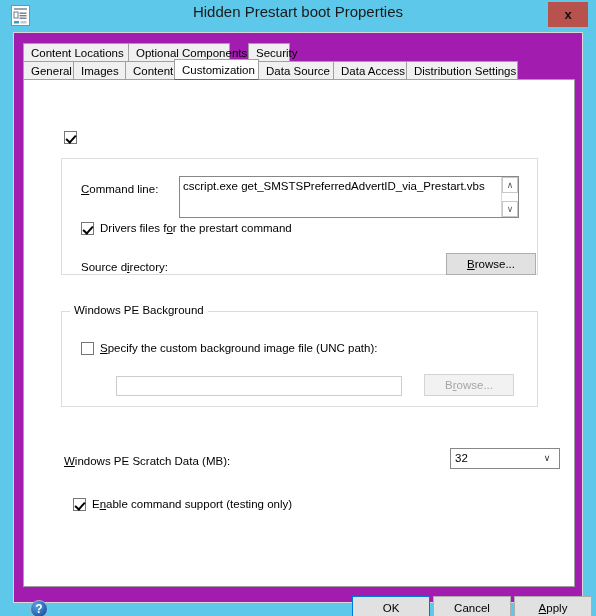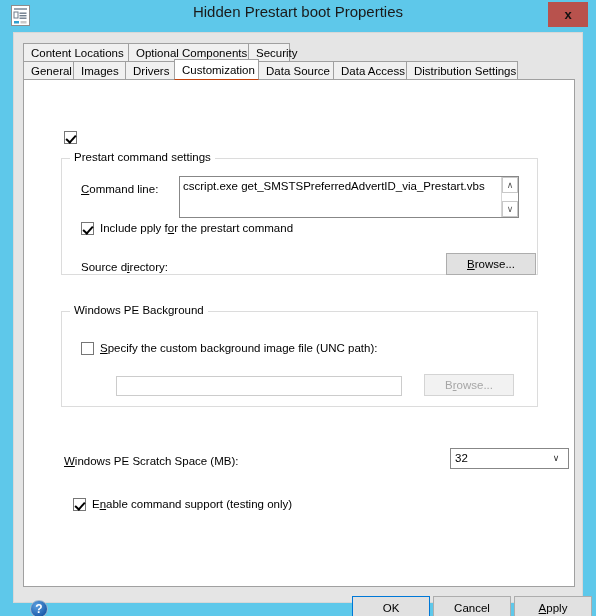--- a/index.html
+++ b/index.html
@@ -58,21 +58,21 @@
     line-height: 25px;
     cursor: pointer;
   }
 
   
   #client {
     position: absolute;
     left: 13px; top: 32px;
     width: 570px;
     height: 571px;
-    background: #e5e5e5;
+    background: #a21caf;
     border: 1px solid #d8d8d8;
     box-sizing: border-box;
   }
 
   
   #tabstrip {
     position: absolute;
     left: 9px; top: 10px;
     width: 552px;
     height: 37px;
@@ -291,71 +291,70 @@
     <div id="title-text">Hidden Prestart boot Properties</div>
     <div id="close-button">x</div>
   </div>
 
   <div id="client">
 
     <div id="tabstrip">
 
       <div class="tabrow row1">
         <div class="tab" style="left:0px;width:106px">Content Locations</div>
-        <div class="tab" style="left:105px;width:121px">Optional Components</div>
+        <div class="tab" style="left:105px;width:102px">Optional Components</div>
         <div class="tab" style="left:225px;width:42px">Security</div>
       </div>
 
       <div class="tabrow row2">
         <div class="tab" style="left:0px;width:51px">General</div>
         <div class="tab" style="left:50px;width:53px">Images</div>
-        <div class="tab" style="left:102px;width:50px">Drivers</div>
+        <div class="tab" style="left:102px;width:50px">Content</div>
         <div class="tab selected" style="left:151px;width:85px">Customization</div>
         <div class="tab" style="left:235px;width:76px">Data Source</div>
         <div class="tab" style="left:310px;width:74px">Data Access</div>
         <div class="tab" style="left:383px;width:112px">Distribution Settings</div>
       </div>
     </div>
 
     <div id="tabpage">
 
       <div class="chk checked" style="left:40px;top:51px"></div>
 
       <div class="groupbox" style="left:37px;top:78px;width:477px;height:117px"></div>
-      <div class="grouptitle" style="left:46px;top:71px">Prestart command settings</div>
 
       <div class="lbl" style="left:57px;top:102px"><span class="u">C</span><span>ommand line:</span></div>
 
       <div class="textbox" style="left:155px;top:96px;width:340px;height:42px">
         <span>cscript.exe get_SMSTSPreferredAdvertID_via_Prestart.vbs</span>
         <div class="vscroll">
           <div class="arrow up">∧</div>
           <div class="arrow down">∨</div>
         </div>
       </div>
 
       <div class="chk checked" style="left:57px;top:142px"></div>
-      <div class="lbl" style="left:76px;top:141px"><span>Include pply f</span><span class="u">o</span><span>r the prestart command</span></div>
+      <div class="lbl" style="left:76px;top:141px"><span>Drivers files f</span><span class="u">o</span><span>r the prestart command</span></div>
 
       <div class="lbl" style="left:57px;top:180px"><span>Source d</span><span class="u">i</span><span>rectory:</span></div>
       <div class="button" style="left:422px;top:173px;width:90px;height:22px;line-height:20px"><span class="u">B</span><span>rowse...</span></div>
 
       <div class="groupbox" style="left:37px;top:231px;width:477px;height:96px"></div>
       <div class="grouptitle" style="left:46px;top:224px">Windows PE Background</div>
 
       <div class="chk" style="left:57px;top:262px"></div>
       <div class="lbl" style="left:76px;top:261px"><span class="u">S</span><span>pecify the custom background image file (UNC path):</span></div>
 
       <div class="textbox disabled" style="left:92px;top:296px;width:286px;height:20px">
         <span></span>
       </div>
       <div class="button disabled" style="left:400px;top:294px;width:90px;height:22px;line-height:20px"><span>B</span><span class="u">r</span><span>owse...</span></div>
 
-      <div class="lbl" style="left:40px;top:374px"><span class="u">W</span><span>indows PE Scratch Space (MB):</span></div>
-      <div class="combo" style="left:426px;top:368px;width:119px;height:21px">
+      <div class="lbl" style="left:40px;top:374px"><span class="u">W</span><span>indows PE Scratch Data (MB):</span></div>
+      <div class="combo" style="left:426px;top:368px;width:110px;height:21px">
         <span>32</span>
         <span class="arrow">∨</span>
       </div>
 
       <div class="chk checked" style="left:49px;top:418px"></div>
       <div class="lbl" style="left:68px;top:417px"><span>E</span><span class="u">n</span><span>able command support (testing only)</span></div>
 
     </div>
 
     <div id="bottombar">

